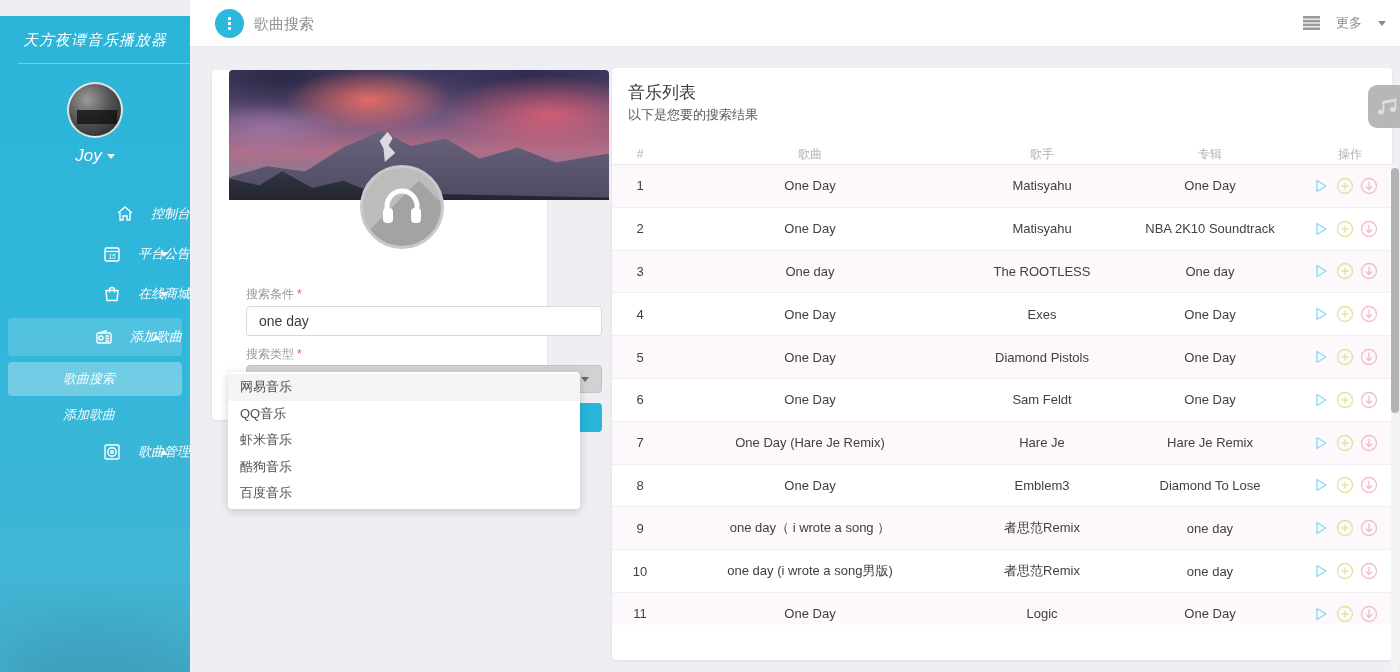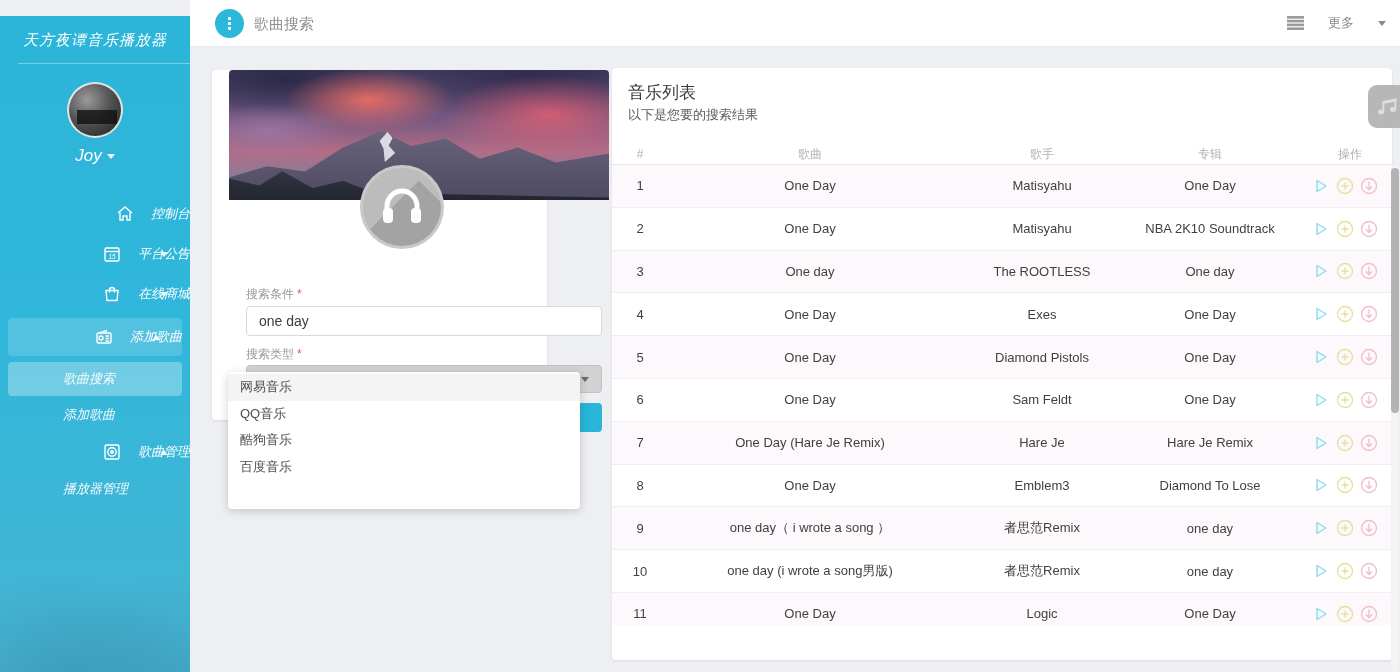--- a/index.html
+++ b/index.html
@@ -34,21 +34,21 @@
   .m-sub.active-sub .ms-label { margin-left:55px; }
   .mgap { height:4px; }
   svg.sicon { stroke:#fff; fill:none; stroke-width:1.4; }
 
   
   .topbar { position:absolute; left:190px; top:0; width:1210px; height:47px; background:#fff; border-bottom:1px solid #e7e9ec; }
   .info-btn { position:absolute; left:25px; top:9px; width:29px; height:29px; border-radius:50%; background:#2cb8dc; border:none; cursor:pointer; }
   .info-btn span { position:absolute; left:13px; top:8px; width:3px; height:13px;
     background:repeating-linear-gradient(180deg,#fff 0 3px, rgba(255,255,255,0) 3px 5px); border-radius:1px; }
   .page-title { position:absolute; left:64px; top:15px; font-size:15px; color:#8f8f8f; }
-  .more-group { position:absolute; right:14px; top:14px; display:flex; align-items:center; gap:24px; color:#8a8a8a; font-size:13px; cursor:pointer; }
+  .more-group { position:absolute; right:14px; top:14px; display:flex; align-items:center; gap:16px; color:#8a8a8a; font-size:13px; cursor:pointer; }
   .list-icon svg { display:block; }
   .caret-dn-g { width:0; height:0; border-left:4px solid transparent; border-right:4px solid transparent; border-top:5px solid #8a8a8a; }
 
   
   .main { position:absolute; left:190px; top:47px; width:1210px; height:625px; background:#edeff3; }
 
   
   .search-card { position:absolute; left:22px; top:23px; width:335px; height:350px; background:#fff; border-radius:4px;
     box-shadow:0 1px 3px rgba(0,0,0,0.08);padding-left:17px; }
   .card-img { position:relative; width:380px; height:130px; border-radius:4px 4px 0 0; overflow:hidden;
@@ -166,23 +166,20 @@
     </li>
     <li class="m-item">
       <svg class="sicon mi-icon" viewBox="0 0 18 18">
           <rect x="2" y="2" width="14" height="14" rx="1.5"></rect>
           <circle cx="9" cy="9" r="4.2"></circle>
           <circle cx="9" cy="9" r="1.2"></circle>
         </svg>
       <span class="mi-label">歌曲管理</span>
       <span class="mi-caret caret-up"></span>
     </li>
-    <li class="m-sub">
-      <span class="ms-label">播放器管理</span>
-    </li>
   </ul>
 </div>
 
 <div class="topbar">
   <button class="info-btn">
       <span></span>
     </button>
   <div class="page-title">歌曲搜索</div>
   <div class="more-group">
     <span class="list-icon">
@@ -230,20 +227,21 @@
     </div>
 
     <button class="submit-btn"></button>
   </div>
 
   <div class="dropdown" id="dd-list">
     <div class="dd-opt selected">网易音乐</div>
 
     <div class="dd-opt">QQ音乐</div>
 
+    <div class="dd-opt">虾米音乐</div>
 
     <div class="dd-opt">酷狗音乐</div>
 
     <div class="dd-opt">百度音乐</div>
   </div>
 
   <div class="results-card">
     <div class="res-title">音乐列表</div>
     <div class="res-sub">以下是您要的搜索结果</div>
 

